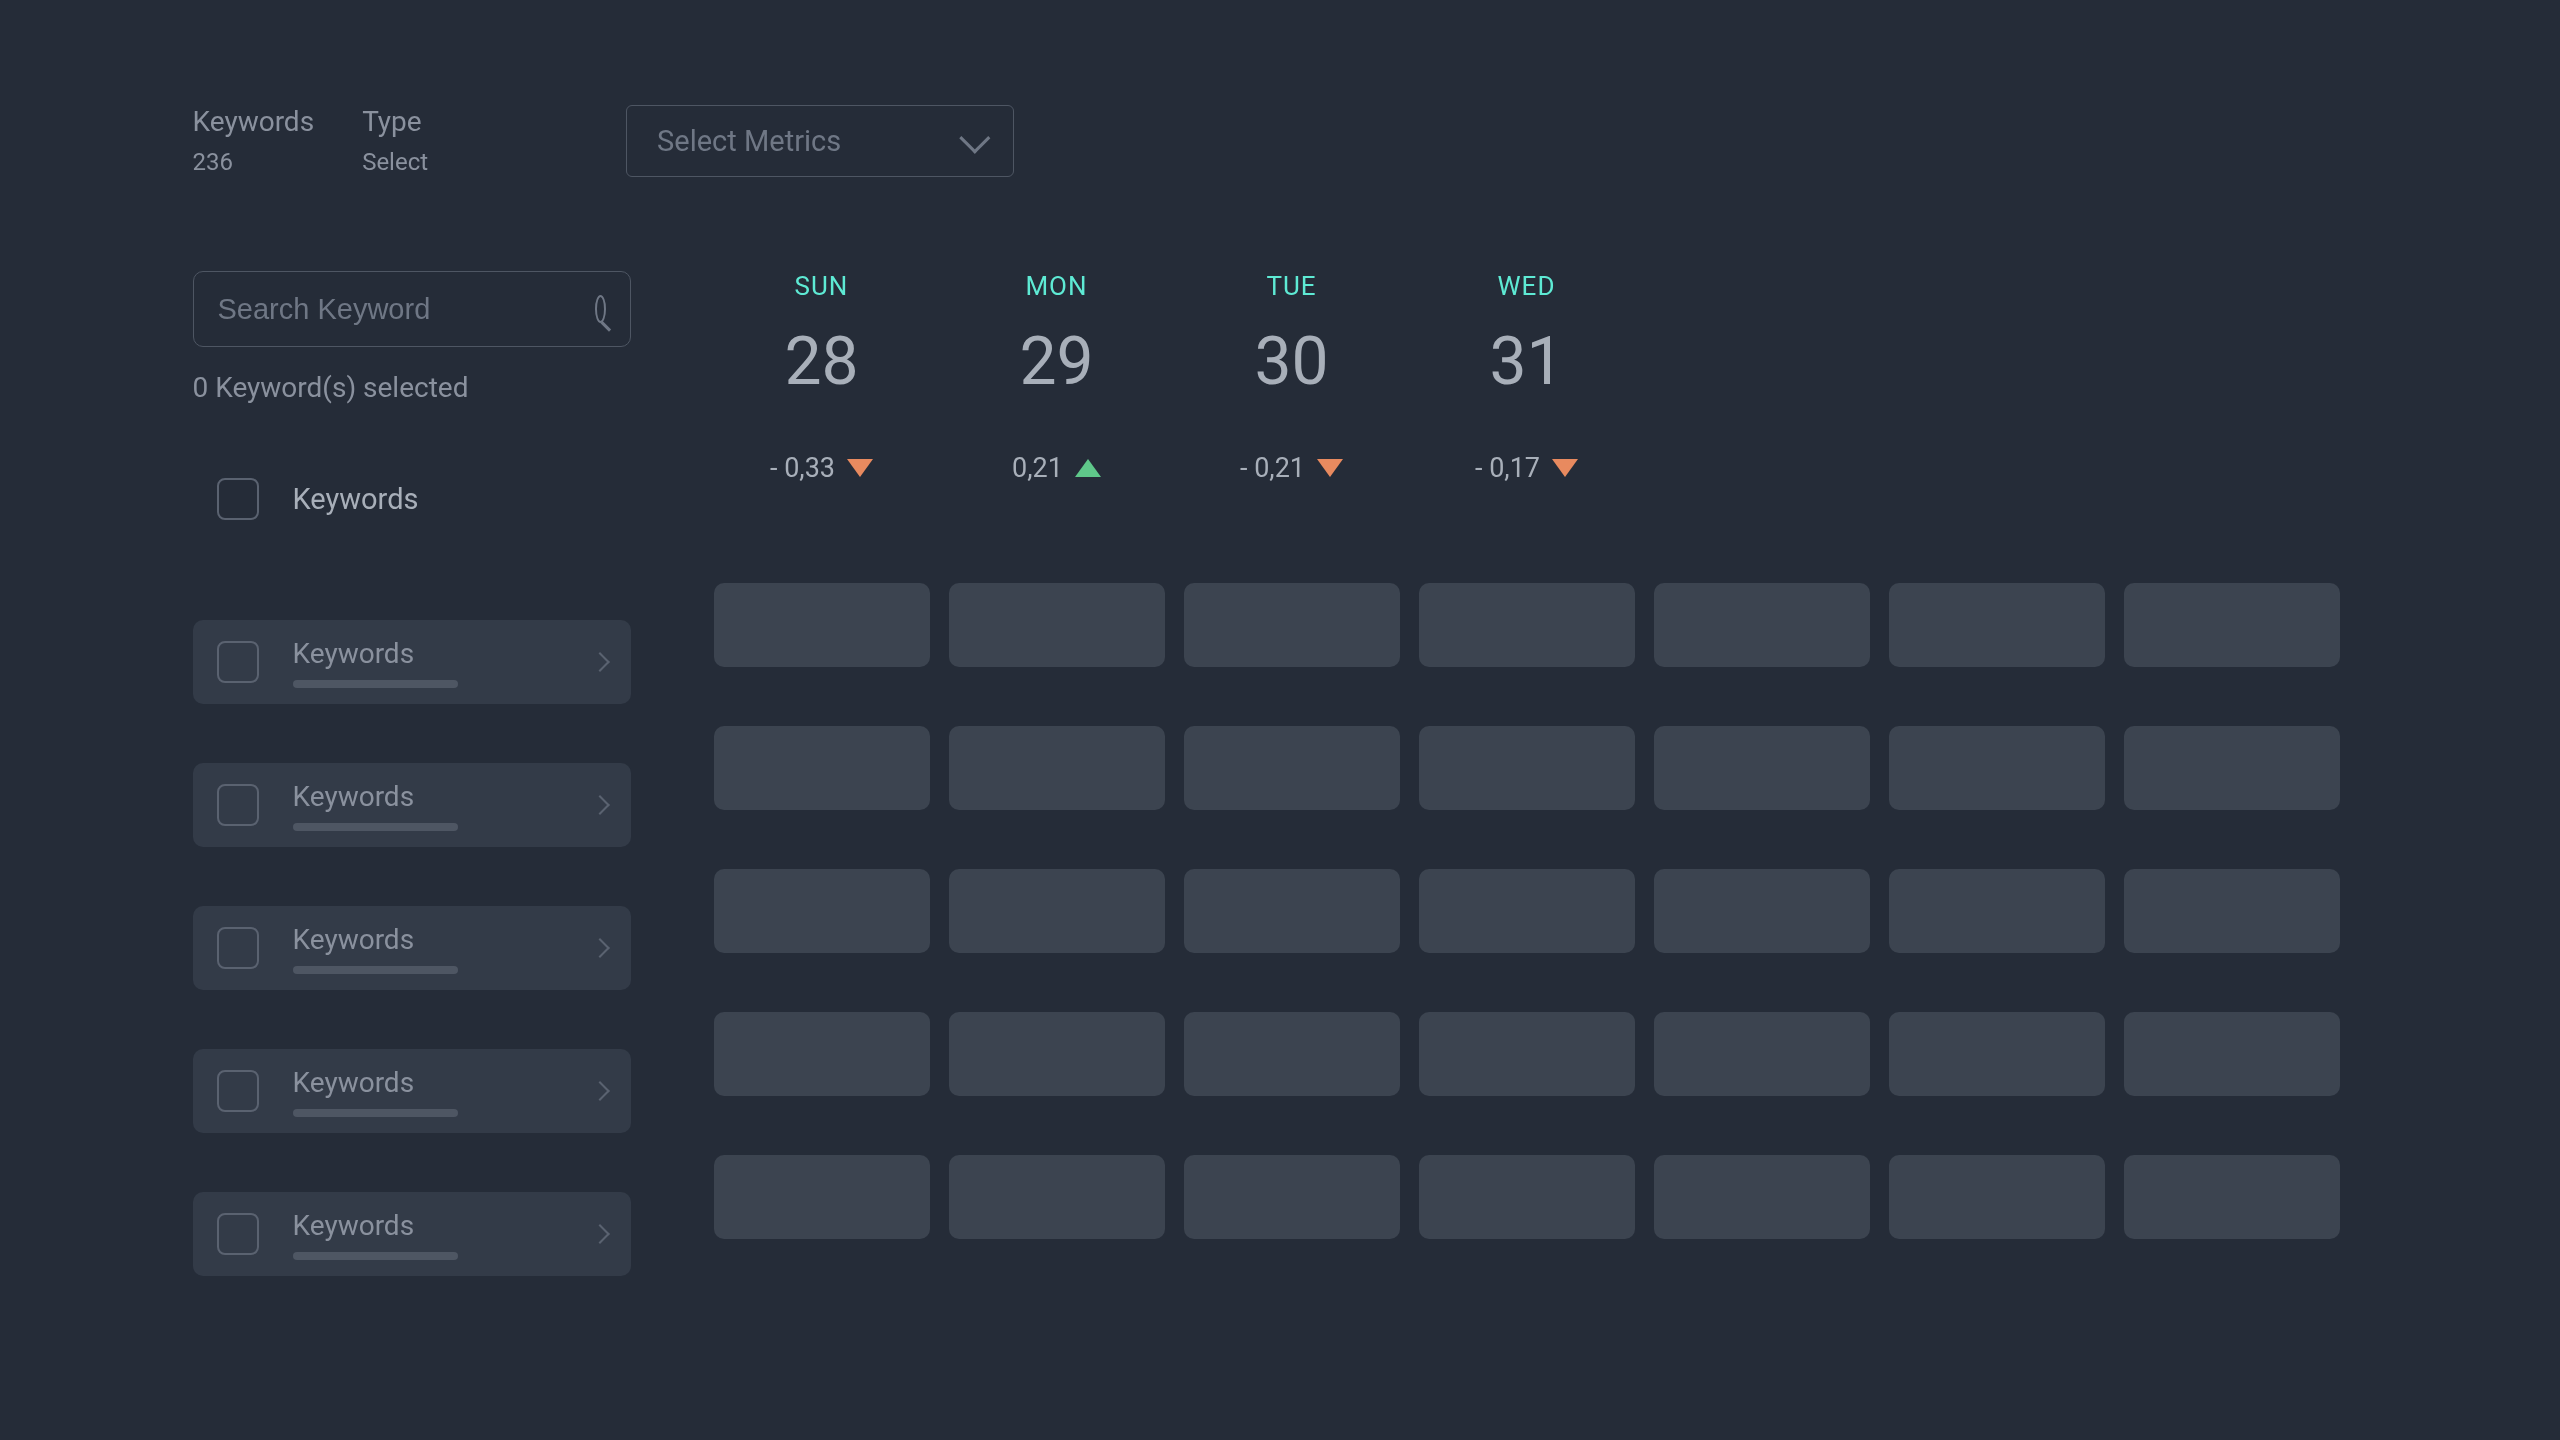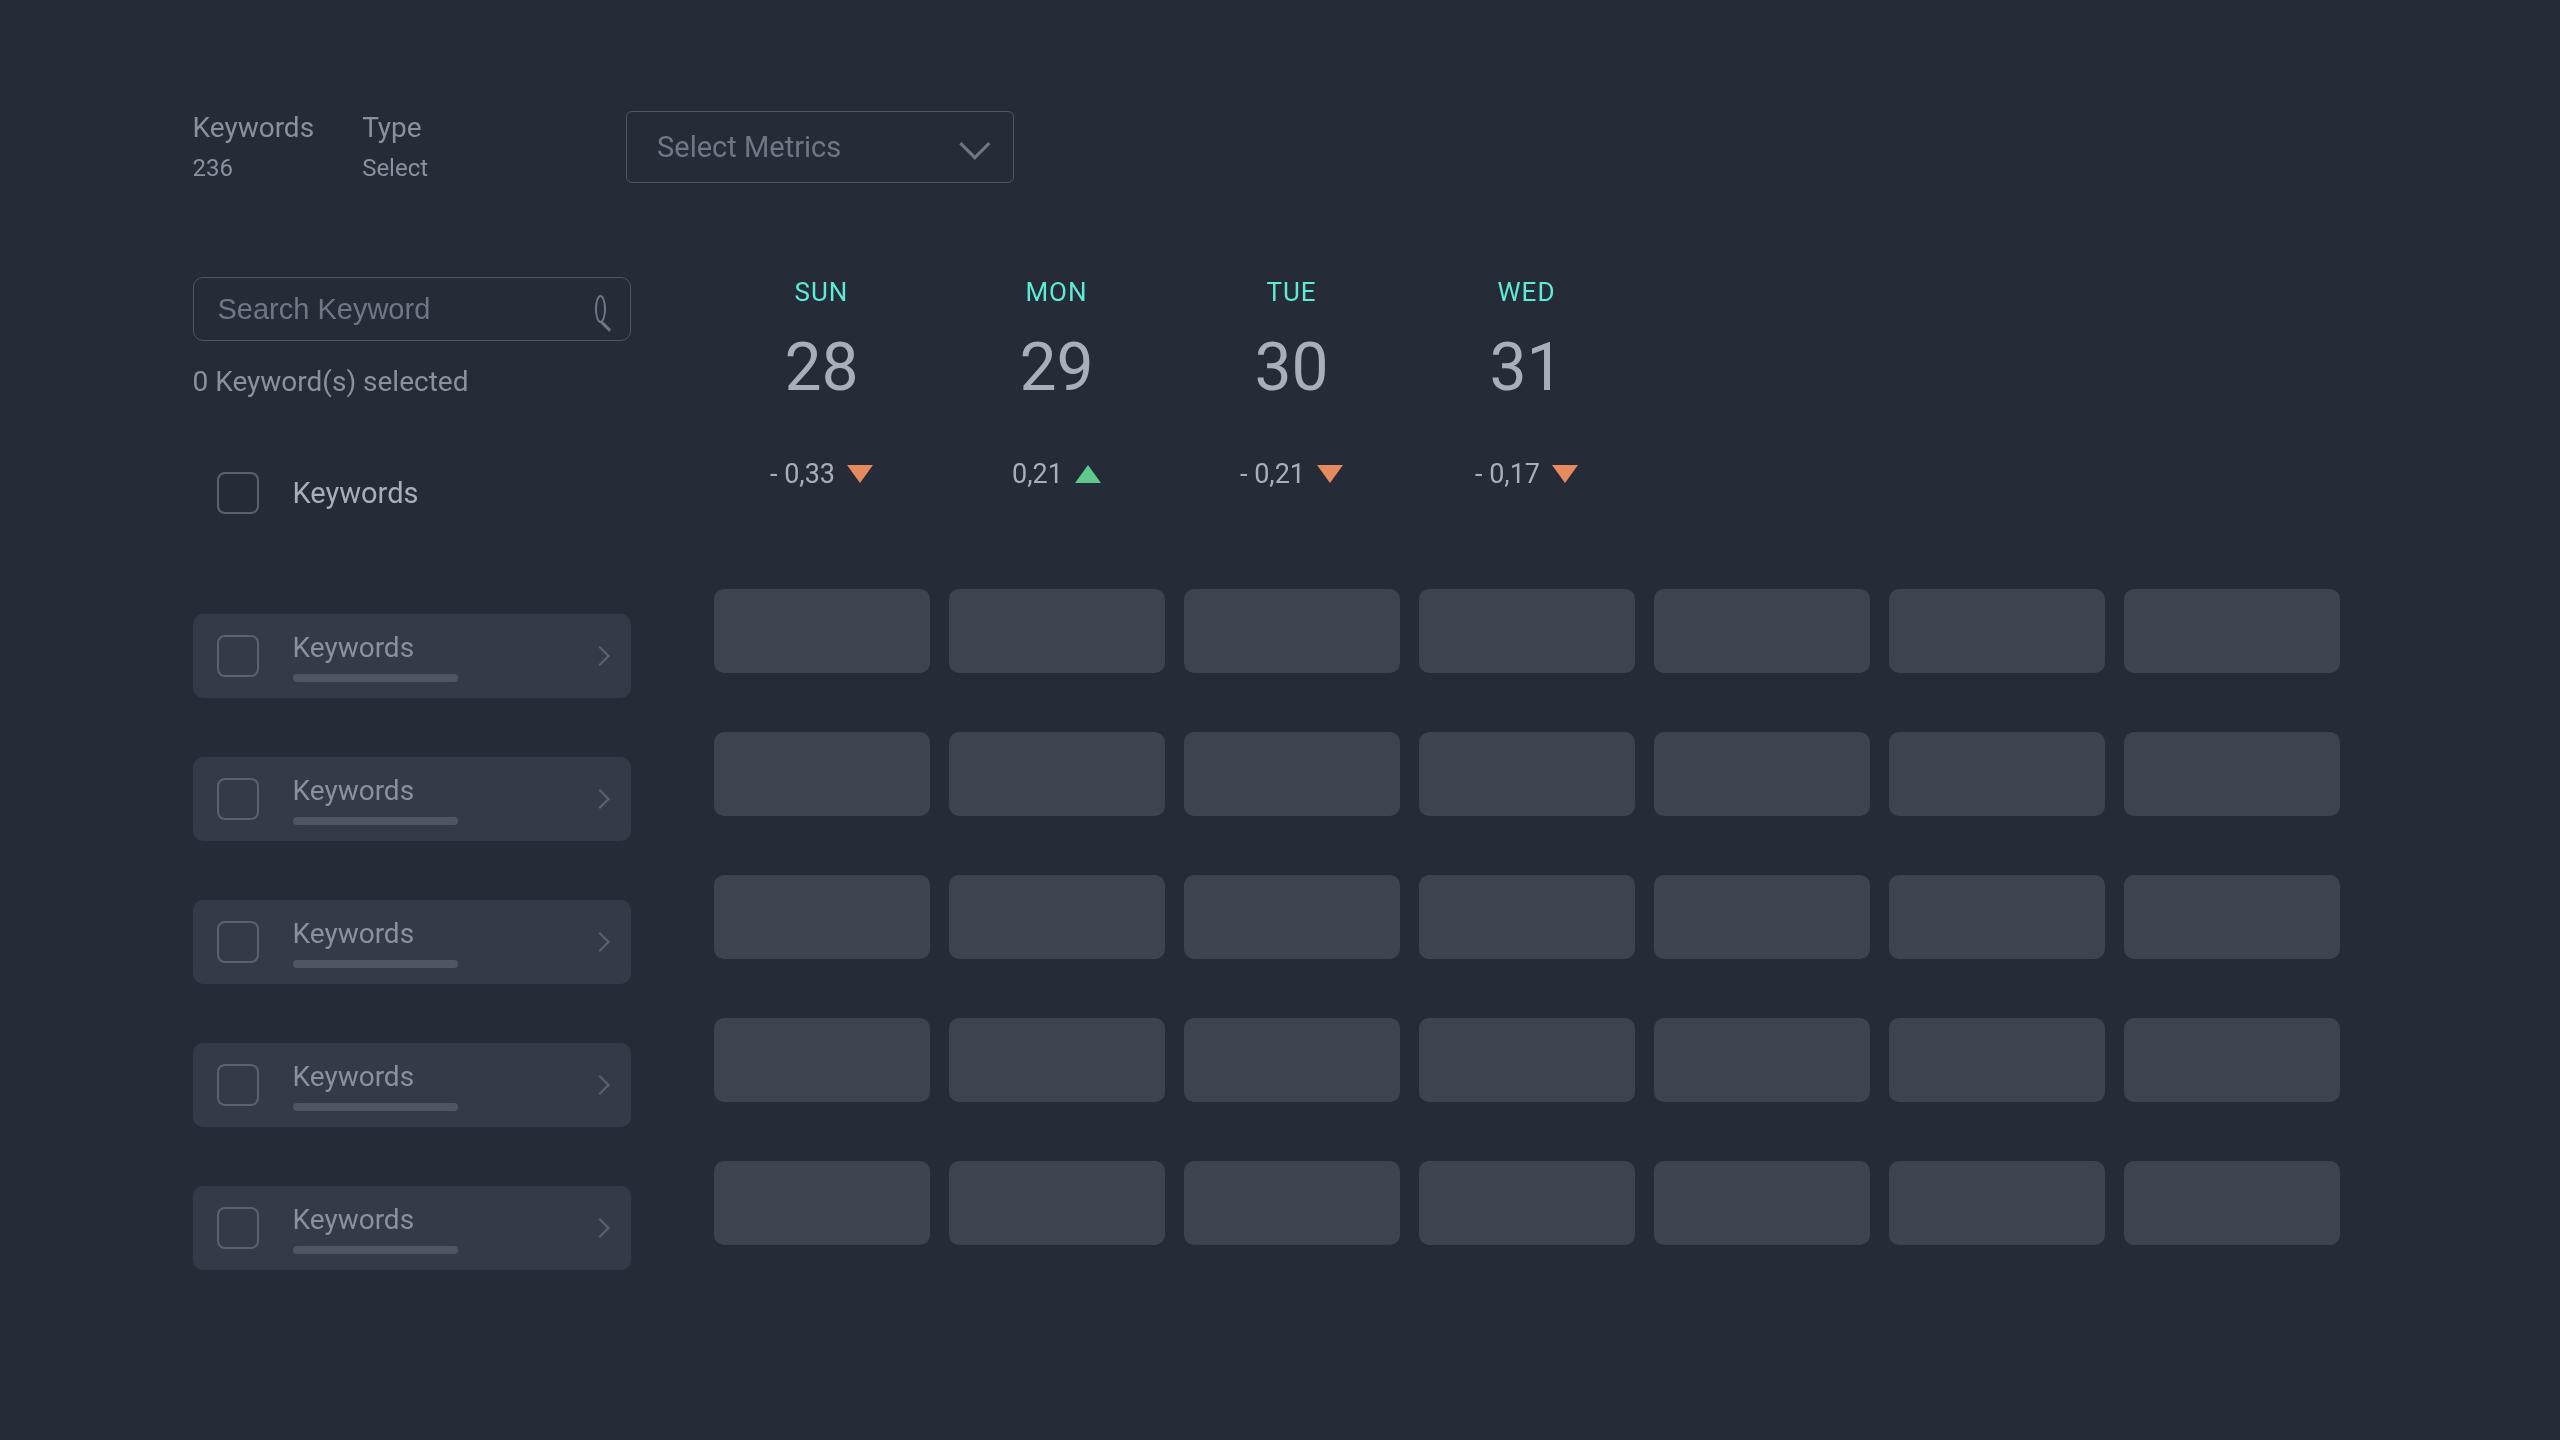--- a/index.html
+++ b/index.html
@@ -59,21 +59,21 @@
   .main {
     display: flex;
     gap: 83px;
   }
   .left {
     width: 438px;
   }
   .search {
     border: 1.5px solid #4E5663;
     border-radius: 10px;
-    height: 64px;
+    height: 76px;
     display: flex;
     align-items: center;
     padding: 0 24px;
     margin-bottom: 24px;
   }
   .search input {
     flex: 1;
     background: transparent;
     border: none;
     outline: none;

